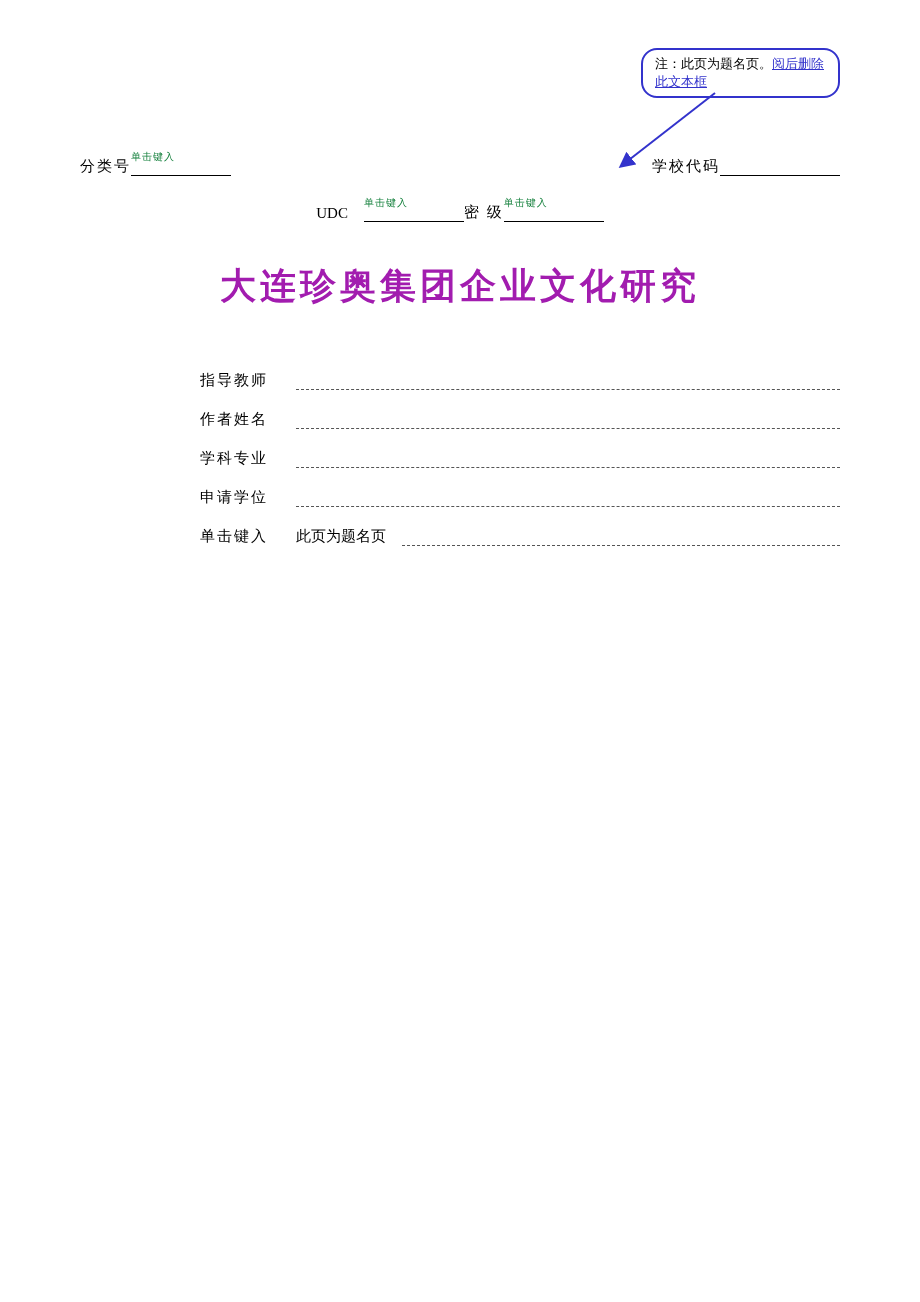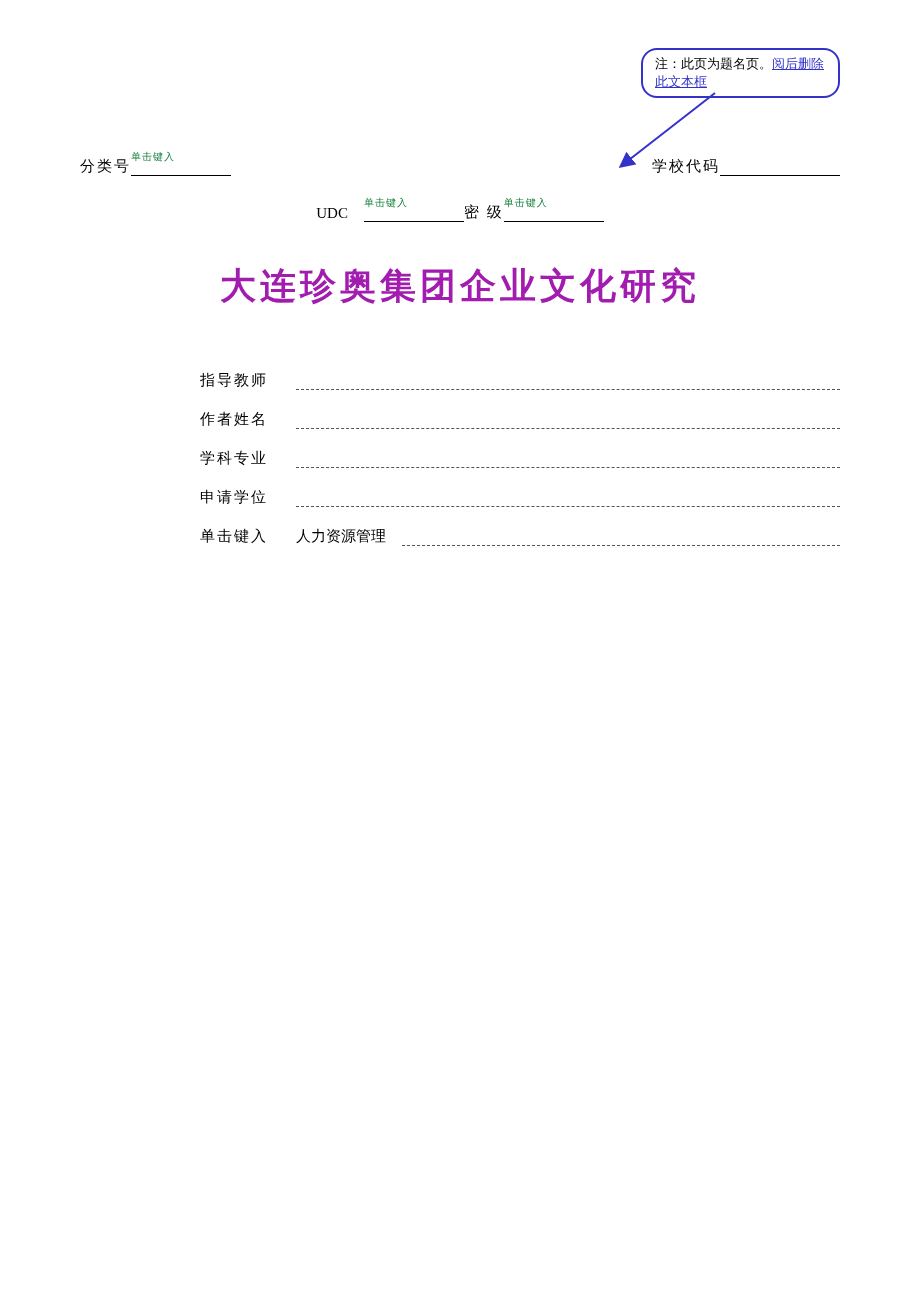--- a/index.html
+++ b/index.html
@@ -232,19 +232,19 @@
       <span class="author-dotted-line"></span>
     </div>
 
     <div class="author-row">
       <span class="author-label">申请学位</span>
       <span class="author-dotted-line"></span>
     </div>
 
     <div class="author-row-with-value">
       <span class="author-label">单击键入</span>
-      <span class="author-value">人力资源管理</span>
+      <span class="author-value">此页为题名页</span>
       <span class="author-dotted-line" style="min-width:200px;"></span>
     </div>
 
   </div>
 
 </div>
 
 </body></html>

